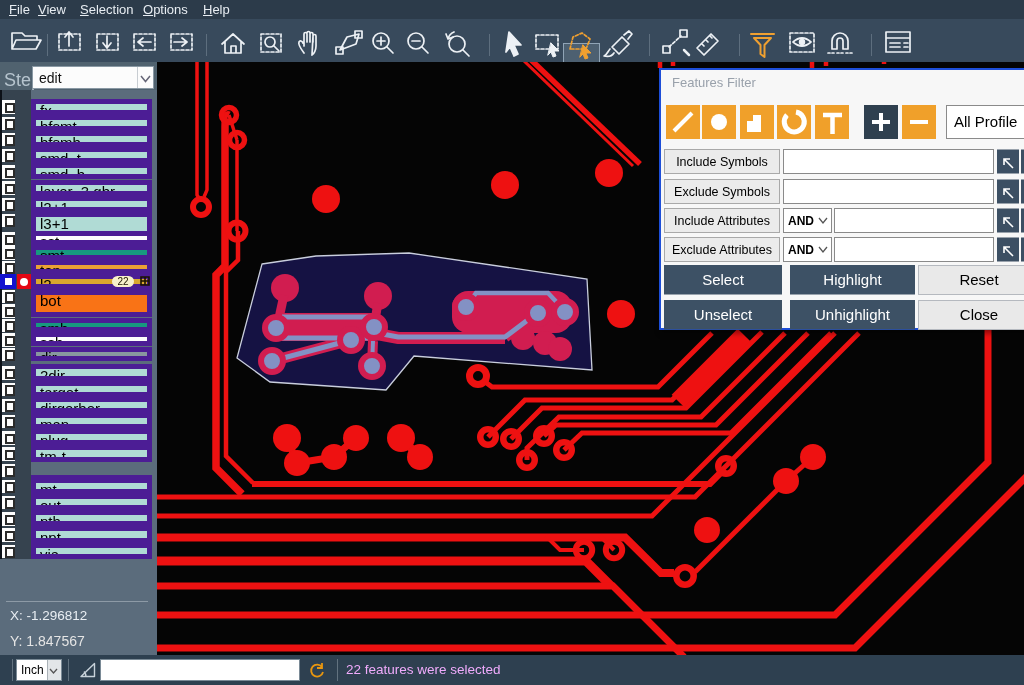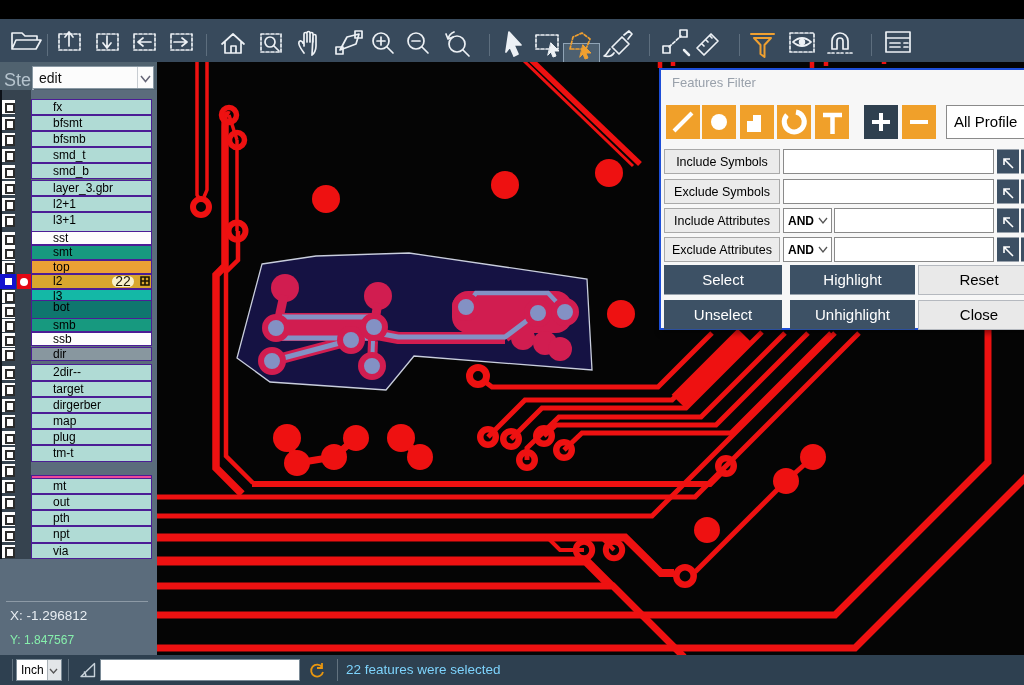--- a/index.html
+++ b/index.html
@@ -5,27 +5,34 @@
 * { margin:0; padding:0; box-sizing:border-box; font-family:"Liberation Sans", sans-serif; }
 html,body { width:1024px; height:685px; overflow:hidden; background:#000; }
 #app { position:relative; width:1024px; height:685px; }
 #menubar { position:absolute; left:0; top:0; width:1024px; height:19px; background:#2c3b4a; color:#e8edf2; font-size:13px; }
 #menubar span { position:absolute; top:2px; }
 #toolbar { position:absolute; left:0; top:19px; width:1024px; height:43px; background:#384a5c; }
 #leftpanel { position:absolute; left:0; top:62px; width:157px; height:593px; background:#5b6c7c; }
 #canvas { position:absolute; left:157px; top:62px; width:867px; height:593px; background:#050505; }
 #statusbar { position:absolute; left:0; top:655px; width:1024px; height:30px; background:#2e4050; }
 #dialog { position:absolute; left:659px; top:68px; width:384px; height:262px; background:#f7f7f7; border:2px solid #1d4ed8; box-shadow:2px 3px 6px rgba(0,0,0,0.45); }
-.row { position:absolute; left:31px; width:121px; border:1px solid #4c1d95; font-size:12px; color:#000; padding-left:21px; overflow:hidden; white-space:nowrap; }
+.row { position:absolute; left:31px; width:121px; border:5px solid #4c1d95; font-size:15px; color:#000; padding-left:4px; overflow:hidden; white-space:nowrap; }
 .cb { position:absolute; left:2px; width:13px; height:13.5px; background:#fdfdfd; }
 .cb::after { content:""; position:absolute; left:2.5px; top:2.5px; width:6px; height:6.5px; border:2px solid #2b2b2b; }
 </style>
 </head>
 <body>
 <div id="app">
+  <div id="menubar">
+    <span style="left:9px"><u>F</u>ile</span>
+    <span style="left:38px"><u>V</u>iew</span>
+    <span style="left:80px"><u>S</u>election</span>
+    <span style="left:143px"><u>O</u>ptions</span>
+    <span style="left:203px"><u>H</u>elp</span>
+  </div>
   <div id="toolbar">
     <div style="position:absolute;left:563px;top:24px;width:37px;height:34px;background:#4d6071;border:1px solid #90a4b6"></div>
     <svg width="1024" height="43" style="position:absolute;left:0;top:0">
       <g stroke="#edf1f5" stroke-width="1.7" fill="none" stroke-linejoin="round" stroke-linecap="round">
 
         <path d="M12,30 V14 h10 l3,3 h12 v4 M12,30 l4,-9 h25 l-5,9 z"></path>
 
         <path d="M59,15 h21 v16 h-21 z" stroke-dasharray="3,2"></path>
           <path d="M69,11 v14 m0,-14 l-4,5 m4,-5 l4,5" transform="translate(0,2)"></path>
         <path d="M97,15 h21 v16 h-21 z" stroke-dasharray="3,2"></path>
@@ -128,27 +135,27 @@
     <div class="cb" style="top:170.0px"></div>
     <div class="row" style="top:183.4px;height:14.4px;background:#17997f;line-height:12.4px">smt</div>
     <div class="cb" style="top:184.4px"></div>
     <div class="row" style="top:197.9px;height:14.4px;background:#eba135;line-height:12.4px">top</div>
     <div class="cb" style="top:198.9px"></div>
     <div class="row" style="top:212.3px;height:14.4px;background:#d9a72e;line-height:12.4px">l2</div>
     <div style="position:absolute;left:0px;top:212.3px;width:16px;height:14.4px;background:#1212cf"></div>
     <div style="position:absolute;left:5px;top:216.3px;width:7px;height:7px;background:#fff"></div>
     <div style="position:absolute;left:17px;top:212.3px;width:14px;height:14.4px;background:#e30613"></div>
     <div style="position:absolute;left:20px;top:215.8px;width:8px;height:8px;background:#fff;border-radius:4px"></div>
-    <div style="position:absolute;left:112px;top:213.8px;width:22px;height:11.5px;background:#f8f1cb;border-radius:6px;font-size:14px;color:#201800;text-align:center;line-height:11.5px">22</div>
+    <div style="position:absolute;left:112px;top:213.8px;width:22px;height:11.5px;background:#f8f1cb;border-radius:6px;font-size:10px;color:#201800;text-align:center;line-height:11.5px">22</div>
     <svg width="10" height="10" style="position:absolute;left:140px;top:214.3px">
           <path d="M1,1 h8 v8 h-8 z M1,5 h8 M5,1 v8" stroke="#1a1400" stroke-width="1.6" fill="none"></path>
         </svg>
     <div class="row" style="top:226.8px;height:14.4px;background:#14b8a6;line-height:12.4px">l3</div>
     <div class="cb" style="top:227.8px"></div>
-    <div class="row" style="top:238px;height:27px;background:#0f766e;line-height:12.4px">bot</div>
+    <div class="row" style="top:228px;height:27px;background:#f97316;line-height:12.4px">bot</div>
     <div class="cb" style="top:242.2px"></div>
     <div class="row" style="top:255.7px;height:14.4px;background:#17997f;line-height:12.4px">smb</div>
     <div class="cb" style="top:256.7px"></div>
     <div class="row" style="top:270.1px;height:14.4px;background:#fdfdfd;line-height:12.4px">ssb</div>
     <div class="cb" style="top:271.1px"></div>
     <div class="row" style="top:284.6px;height:14.4px;background:#88979f;line-height:12.4px">dir</div>
     <div class="cb" style="top:285.6px"></div>
     <div class="row" style="top:302.4px;height:16.2px;background:#b0dbd5;line-height:14.2px">2dir--</div>
     <div class="cb" style="top:304.2px"></div>
     <div class="row" style="top:318.6px;height:16.2px;background:#b0dbd5;line-height:14.2px">target</div>
@@ -169,21 +176,21 @@
     <div class="cb" style="top:433.9px"></div>
     <div class="row" style="top:448.2px;height:16.2px;background:#b0dbd5;line-height:14.2px">pth</div>
     <div class="cb" style="top:450.1px"></div>
     <div class="row" style="top:464.4px;height:16.2px;background:#b0dbd5;line-height:14.2px">npt</div>
     <div class="cb" style="top:466.2px"></div>
     <div class="row" style="top:480.6px;height:16.2px;background:#b0dbd5;line-height:14.2px">via</div>
     <div class="cb" style="top:482.5px"></div>
     </div>
     <div style="position:absolute;left:6px;top:539px;width:142px;height:1px;background:#8d9aa6"></div>
     <div style="position:absolute;left:10px;top:546px;color:#e9eef3;font-size:13.5px">X: -1.296812</div>
-    <div style="position:absolute;left:10px;top:571px;color:#86efac;font-size:12px">Y: 1.847567</div>
+    <div style="position:absolute;left:10px;top:571px;color:#e5e5e5;font-size:14px">Y: 1.847567</div>
   </div>
   <div id="canvas">
   <svg width="867" height="593" viewBox="157 62 867 593" style="position:absolute;left:0;top:0">
     <g stroke="#ee1111" fill="none">
 
       <path d="M197,56 V195 L201,201" stroke-width="3.5"></path>
       <path d="M207,56 V190 L204,197" stroke-width="3.5"></path>
       <path d="M238,231 V260 L226,272 V456 L253,483" stroke-width="4.5"></path>
       <path d="M229,115 Q225,113 225,127 V266 L216,275 V468 L242,494" stroke-width="7.5"></path>
       <path d="M252,484 H710 L725,469" stroke-width="6"></path>
@@ -374,15 +381,15 @@
     </div>
     <div style="position:absolute;left:68px;top:4px;width:1px;height:22px;background:#62727f"></div>
     <svg width="20" height="20" style="position:absolute;left:78px;top:5px">
         <path d="M3,16.5 H16.5 V3.5 Z M8,16.5 a8,8 0 0 0 -2,-5" stroke="#c8d2da" stroke-width="1.4" fill="none" stroke-linejoin="round"></path>
       </svg>
     <div style="position:absolute;left:100px;top:4px;width:200px;height:22px;background:#fff;border:1px solid #7a8a96"></div>
     <svg width="20" height="20" style="position:absolute;left:307px;top:5px">
         <path d="M15,7 a6,6 0 1 0 1,5 M15,3 v5 h-5" stroke="#e8960f" stroke-width="1.8" fill="none"></path>
       </svg>
     <div style="position:absolute;left:337px;top:4px;width:1px;height:22px;background:#62727f"></div>
-    <span style="position:absolute;left:346px;top:7px;color:#7dd3fc;font-size:13.5px">22 features were selected</span>
+    <span style="position:absolute;left:346px;top:7px;color:#f0abfc;font-size:13.5px">22 features were selected</span>
   </div>
 </div>
 
 </body></html>

